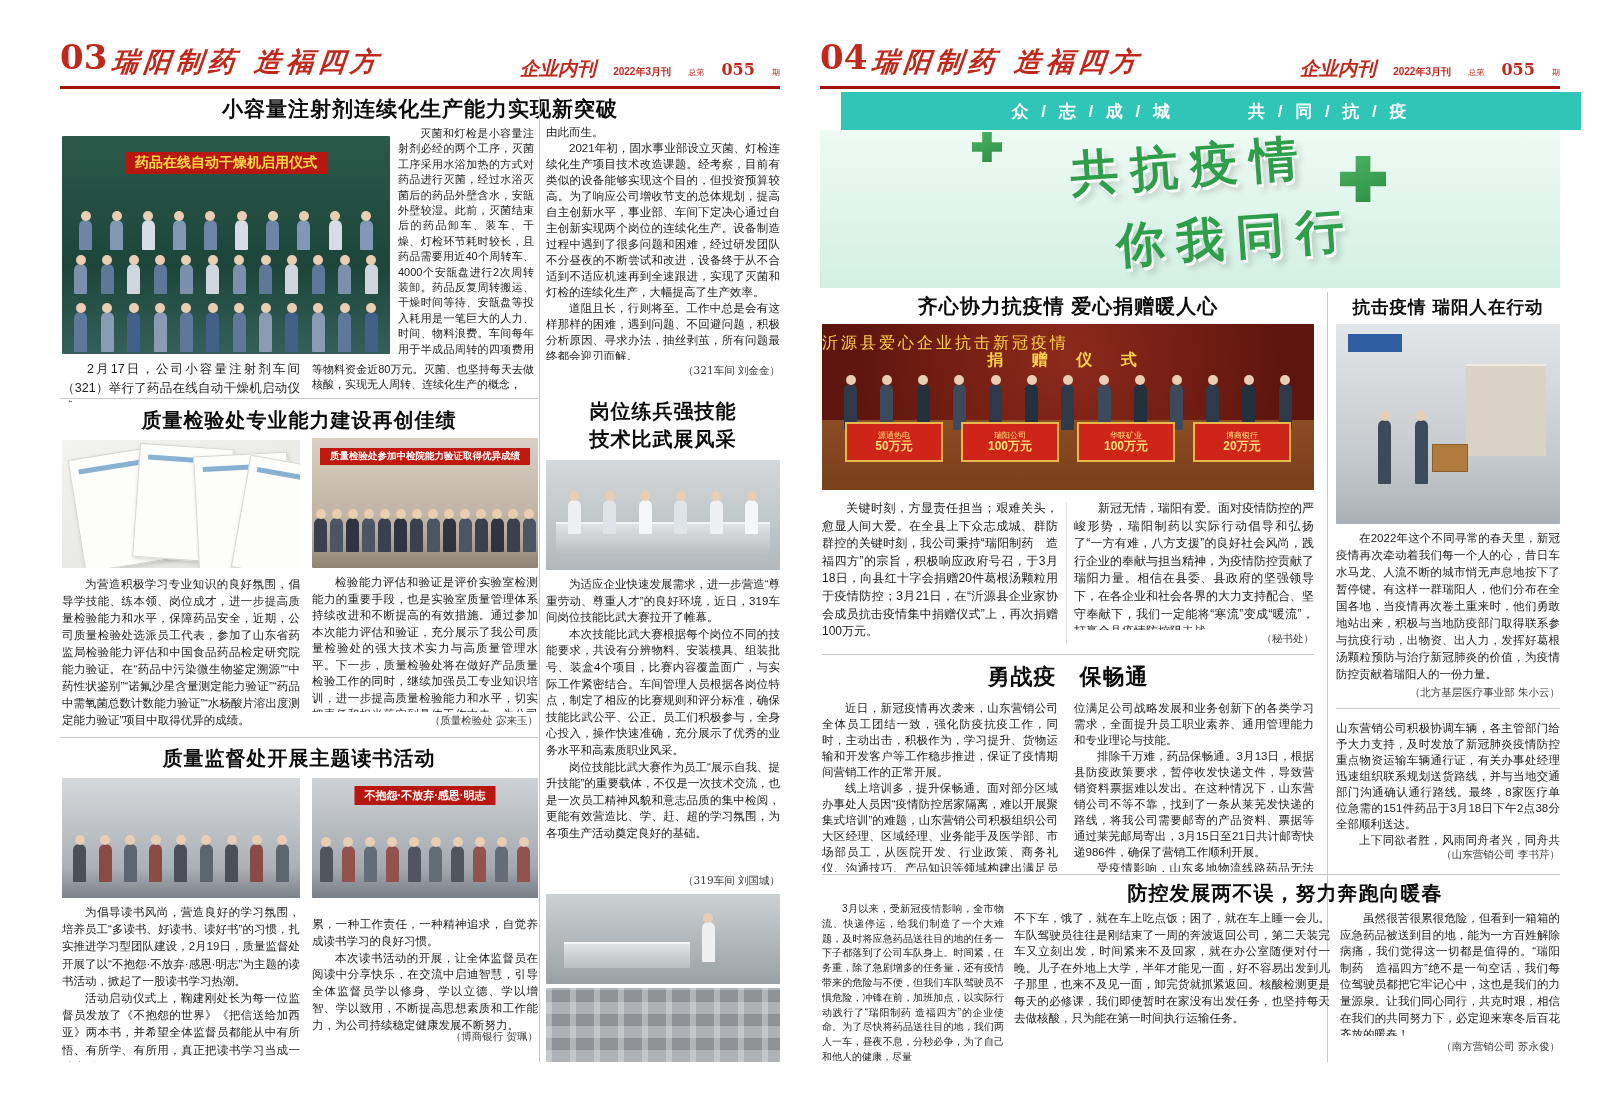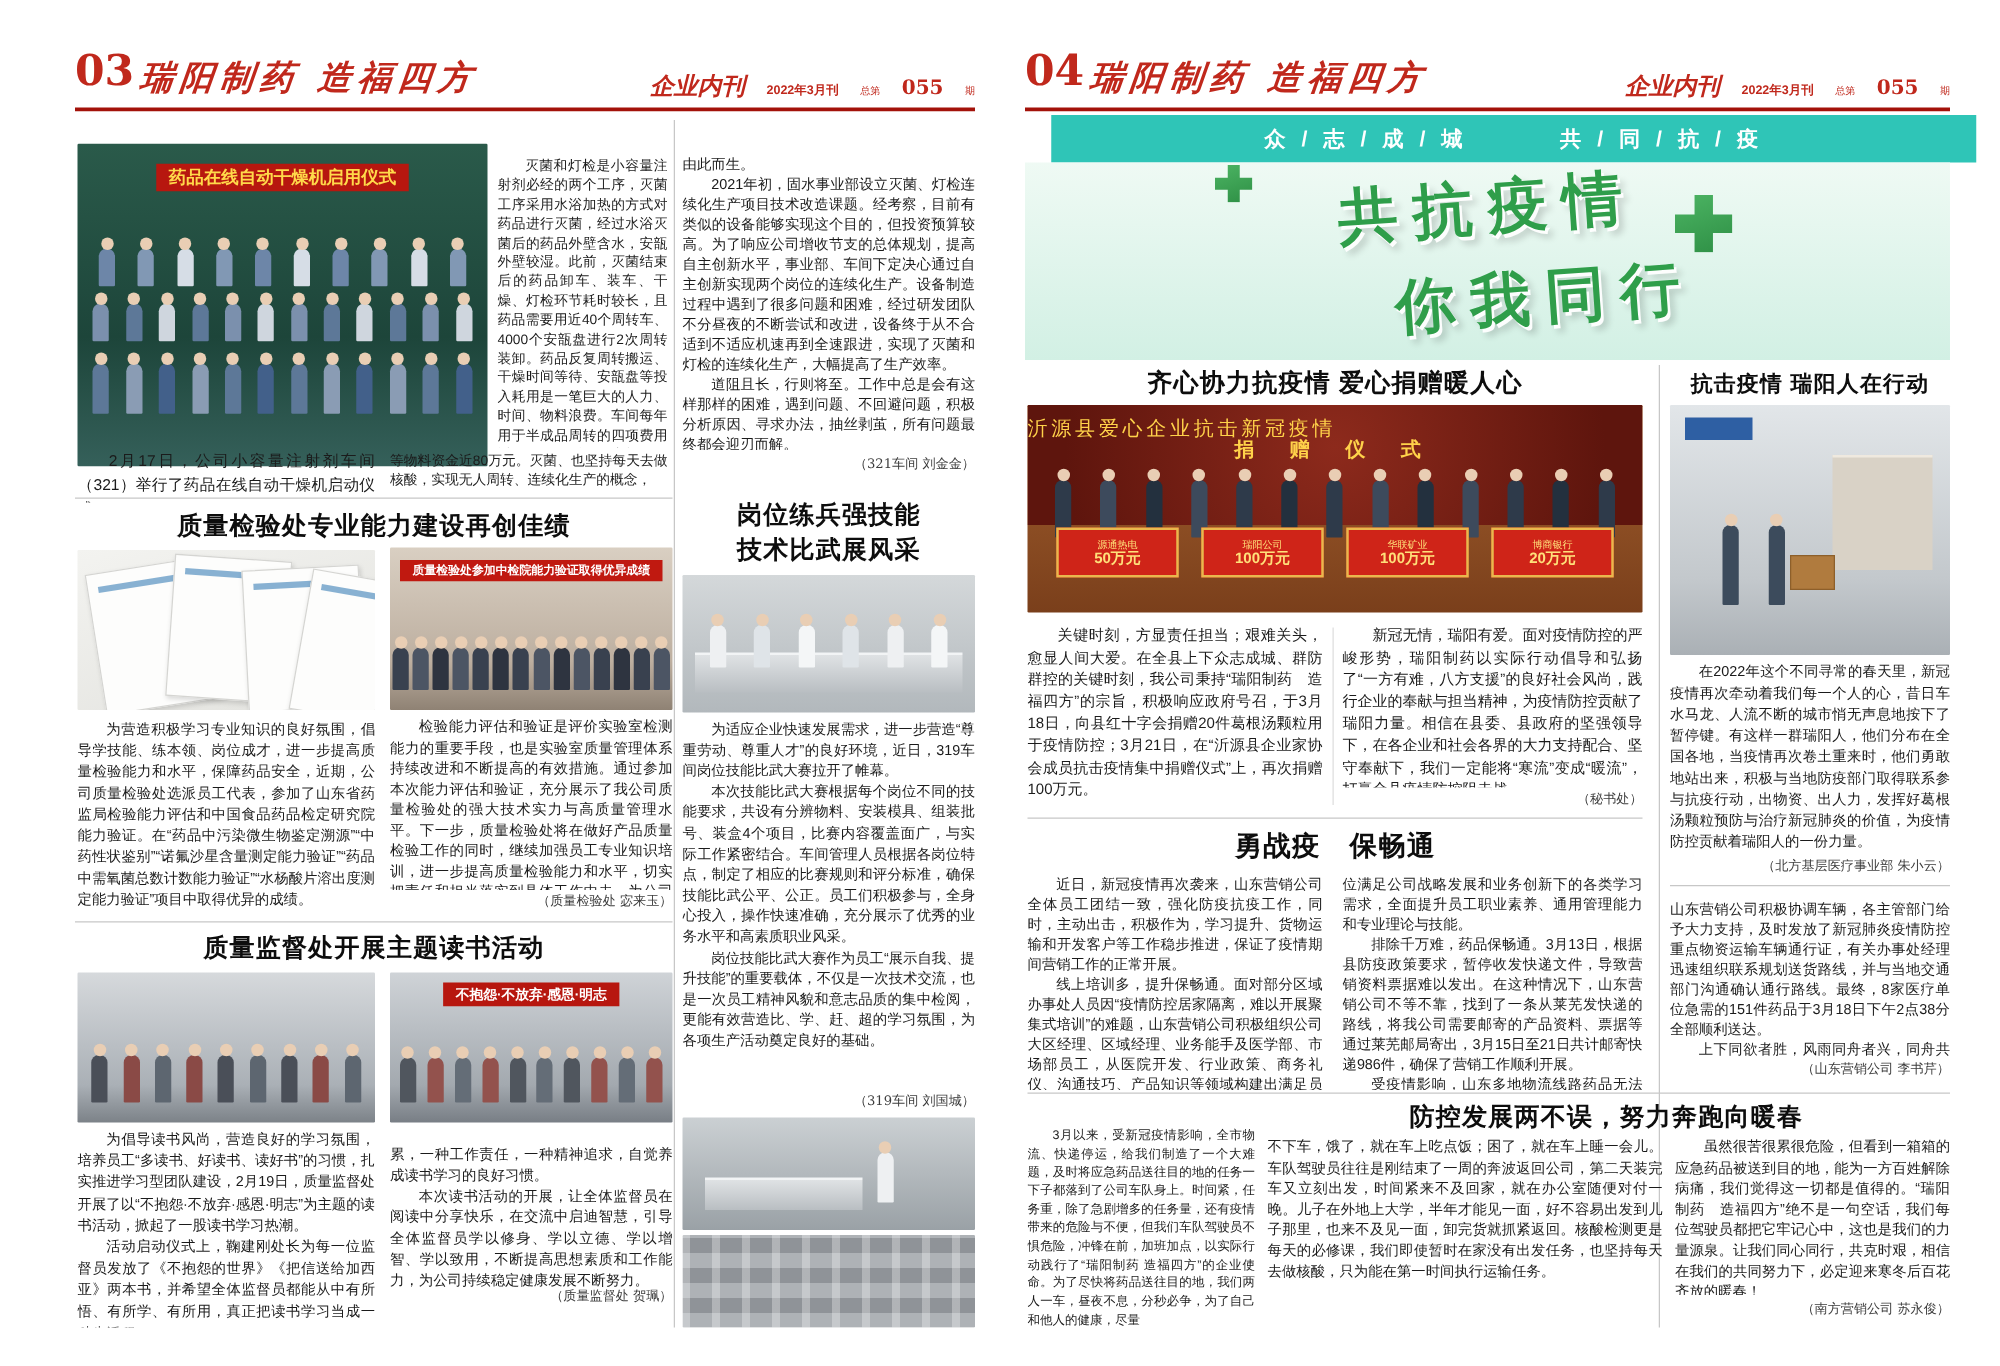--- a/index.html
+++ b/index.html
@@ -54,21 +54,22 @@
   <div class="abs script masthead" style="left:112px;top:44px;">瑞阳制药 造福四方</div>
   <div class="abs issue" style="left:520px;top:56px;width:260px;">
     <span class="lbl script">企业内刊</span>
     <span class="date">2022年3月刊</span>
     <span class="tiny">总第</span>
     <span class="num">055</span>
     <span class="tiny">期</span>
   </div>
   <div class="rule" style="left:60px;top:86px;width:720px;height:3px;"></div>
 
-  <div class="photo" style="left:62px;top:115px;width:328px;height:258px;background:linear-gradient(180deg,#2a5a4a,#1d453a 60%,#35605a);">
+  <div class="headline" style="left:60px;top:95px;width:720px;font-size:21px;">小容量注射剂连续化生产能力实现新突破</div>
+  <div class="photo" style="left:62px;top:136px;width:328px;height:218px;background:linear-gradient(180deg,#2a5a4a,#1d453a 60%,#35605a);">
     <div class="pbanner" style="top:16px;font-size:14px;">药品在线自动干燥机启用仪式</div>
     <div class="crowd" style="top:84px;--c:#6d86a8;--c2:#8198b4;--c3:#d6dde6;">
         <span class="pp"></span>
         <span class="pp"></span>
         <span class="pp"></span>
         <span class="pp"></span>
         <span class="pp"></span>
         <span class="pp"></span>
         <span class="pp"></span>
         <span class="pp"></span>
@@ -189,21 +190,21 @@
       </div>
   </div>
   <div class="txt" style="left:62px;top:904px;width:238px;height:158px;line-height:17.2px;">
     <p>为倡导读书风尚，营造良好的学习氛围，培养员工“多读书、好读书、读好书”的习惯，扎实推进学习型团队建设，2月19日，质量监督处开展了以“不抱怨·不放弃·感恩·明志”为主题的读书活动，掀起了一股读书学习热潮。</p>
     <p>活动启动仪式上，鞠建刚处长为每一位监督员发放了《不抱怨的世界》《把信送给加西亚》两本书，并希望全体监督员都能从中有所悟、有所学、有所用，真正把读书学习当成一种生活积</p>
   </div>
   <div class="txt" style="left:312px;top:916px;width:226px;height:122px;line-height:16.8px;">
     <p class="noind">累，一种工作责任，一种精神追求，自觉养成读书学习的良好习惯。</p>
     <p>本次读书活动的开展，让全体监督员在阅读中分享快乐，在交流中启迪智慧，引导全体监督员学以修身、学以立德、学以增智、学以致用，不断提高思想素质和工作能力，为公司持续稳定健康发展不断努力。</p>
   </div>
-  <div class="byline" style="left:312px;top:1030px;width:226px;">（质量监督处 贺珮）</div>
+  <div class="byline" style="left:312px;top:1030px;width:226px;">（博商银行 贺珮）</div>
 
   <div class="headline" style="left:546px;top:398px;width:234px;font-size:20px;">岗位练兵强技能</div>
   <div class="headline" style="left:546px;top:426px;width:234px;font-size:20px;">技术比武展风采</div>
   <div class="photo" style="left:546px;top:460px;width:234px;height:110px;background:linear-gradient(180deg,#d4d8da,#b2b8bc);">
     <div class="steel" style="left:10px;right:10px;top:62px;height:30px;"></div>
     <div class="crowd" style="top:40px;--h:34px;--c:#eef0f2;--c2:#dfe4e8;--c3:#f4f6f7;">
         <span class="pp"></span>
         <span class="pp"></span>
         <span class="pp"></span>
         <span class="pp"></span>

